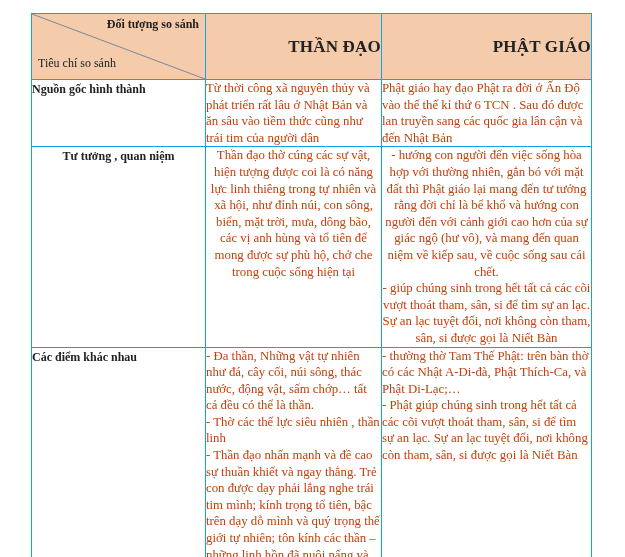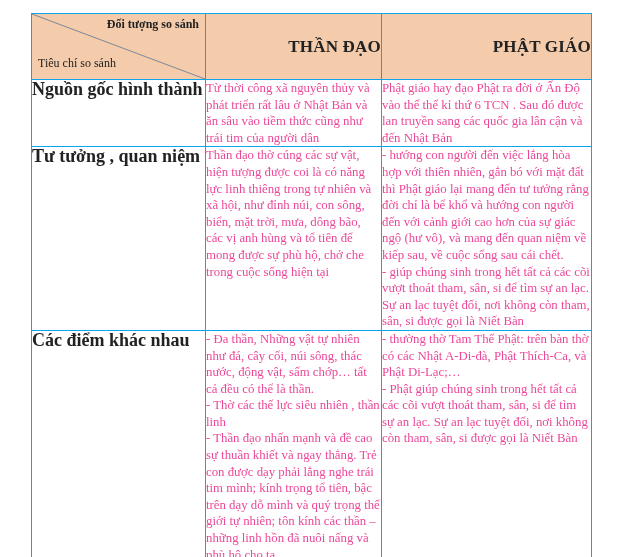--- a/index.html
+++ b/index.html
@@ -14,26 +14,26 @@
     }
     col.c1 { width: 174px; }
     col.c2 { width: 176px; }
     col.c3 { width: 210px; }
     tr.head th { background: #f4ccac; height: 65px; vertical-align: middle; position: relative; }
     .diag { position: absolute; inset: 0; overflow: hidden; }
     .diag svg { position: absolute; left: 0; top: 0; width: 100%; height: 100%; }
     .diag .obj { position: absolute; right: 6px; top: 3px; font-size: 12px; font-weight: bold; }
     .diag .crit { position: absolute; left: 6px; top: 42px; font-size: 12px; font-weight: normal; }
     .colhead { font-size: 17px; font-weight: bold; text-align: right; letter-spacing: 0.2px; }
-    .rowhead { font-size: 18px; font-weight: bold; padding: 4px 6px 0 6px; line-height: 18px; }
-    .cell { font-size: 12.8px; line-height: 16.6px; padding: 3px 5px 4px 5px; color: #ec4899; }
+    .rowhead { font-size: 12px; font-weight: bold; padding: 4px 6px 0 6px; line-height: 18px; }
+    .cell { font-size: 12.8px; line-height: 16.6px; padding: 3px 5px 4px 5px; color: #c2410c; }
     .cell p { margin: 0; }
     .cell p + p { margin-top: 0; }
     tr.r1 td { height: 66px; }
-    tr.r2 td { height: 173px; }
+    tr.r2 td { height: 173px; text-align: center; }
     tr.r3 td { height: 227px; }
   </style>
 </head>
 <body>
 
 <table class="cmp">
   <colgroup>
       <col class="c1">
       <col class="c2">
       <col class="c3">
@@ -62,21 +62,21 @@
       <p>Phật giáo hay đạo Phật ra đời ở Ấn Độ vào thế thế kỉ thứ 6 TCN . Sau đó được lan truyền sang các quốc gia lân cận và đến Nhật Bản</p>
     </td>
   </tr>
 
   <tr class="r2">
     <td class="rowhead">Tư tưởng , quan niệm</td>
     <td class="cell">
       <p>Thần đạo thờ cúng các sự vật, hiện tượng được coi là có năng lực linh thiêng trong tự nhiên và xã hội, như đỉnh núi, con sông, biển, mặt trời, mưa, dông bão, các vị anh hùng và tổ tiên để mong được sự phù hộ, chở che trong cuộc sống hiện tại</p>
     </td>
     <td class="cell">
-      <p>- hướng con người đến việc lắng hòa hợp với thiên nhiên, gắn bó với mặt đất thì Phật giáo lại mang đến tư tưởng rằng đời chỉ là bể khổ và hướng con người đến với cảnh giới cao hơn của sự giác ngộ (hư vô), và mang đến quan niệm về kiếp sau, về cuộc sống sau cái chết.</p>
+      <p>- hướng con người đến việc sống hòa hợp với thường nhiên, gắn bó với mặt đất thì Phật giáo lại mang đến tư tưởng rằng đời chỉ là bể khổ và hướng con người đến với cảnh giới cao hơn của sự giác ngộ (hư vô), và mang đến quan niệm về kiếp sau, về cuộc sống sau cái chết.</p>
       <p>- giúp chúng sinh trong hết tất cả các cõi vượt thoát tham, sân, si để tìm sự an lạc. Sự an lạc tuyệt đối, nơi không còn tham, sân, si được gọi là Niết Bàn</p>
     </td>
   </tr>
 
   <tr class="r3">
     <td class="rowhead">Các điểm khác nhau</td>
     <td class="cell">
       <p>- Đa thần, Những vật tự nhiên như đá, cây cối, núi sông, thác nước, động vật, sấm chớp… tất cả đều có thể là thần.</p>
       <p>- Thờ các thế lực siêu nhiên , thần linh</p>
       <p>- Thần đạo nhấn mạnh và đề cao sự thuần khiết và ngay thẳng. Trẻ con được dạy phải lắng nghe trái tim mình; kính trọng tổ tiên, bậc trên dạy dỗ mình và quý trọng thế giới tự nhiên; tôn kính các thần – những linh hồn đã nuôi nấng và phù hộ cho ta.</p>

